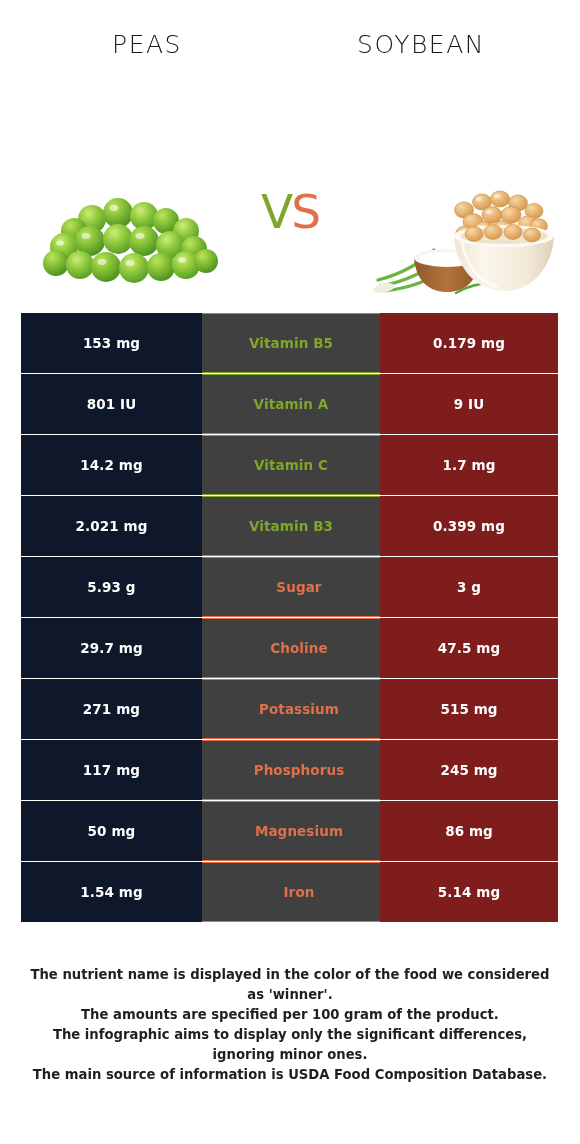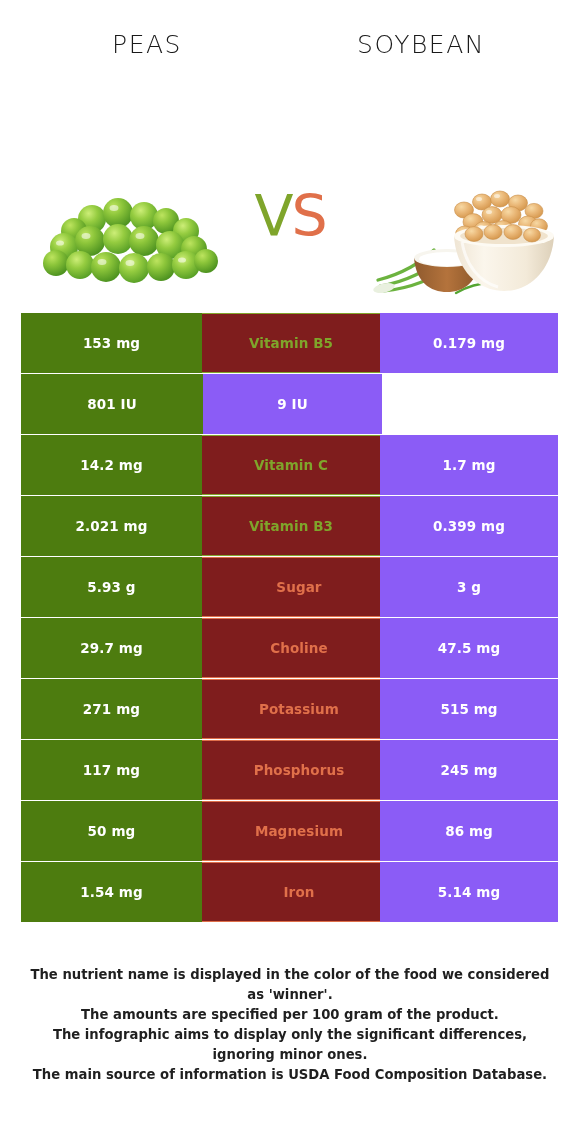--- a/index.html
+++ b/index.html
@@ -37,21 +37,21 @@
     position: relative;
     height: 215px;
   }
 
   .vs-wrap {
     position: absolute;
     left: 0; right: 0;
     top: 118px;
     text-align: center;
     font-family: "DejaVu Sans", sans-serif;
-    font-size: 57px;
+    font-size: 47px;
     font-weight: 400;
     letter-spacing: -2px;
     line-height: 1;
     z-index: 5;
   }
   .vs-v { color: #7FA52B; }
   .vs-s { color: #E0704A; }
 
   
   .peas-art {
@@ -89,40 +89,40 @@
     display: flex;
     align-items: center;
     justify-content: center;
     font-size: 13.5px;
     font-weight: bold;
     letter-spacing: 0.1px;
     font-family: "DejaVu Sans", sans-serif;
   }
   .cell-left {
     width: 182px;
-    background: #4d7c0f;
+    background: #0f172a;
     color: #ffffff;
   }
   .cell-mid {
     width: 179px;
-    background: #7f1d1d;
+    background: #404040;
     border-top: 1px solid #82A62C;
     border-bottom: 1px solid #82A62C;
     font-size: 13.5px;
   }
   .row.win-soy .cell-mid {
     border-top-color: #DF6F4A;
     border-bottom-color: #DF6F4A;
     padding-left: 16px;
   }
   .cell-mid.green { color: #7FA52B; }
   .cell-mid.orange { color: #E0704A; }
   .cell-right {
     width: 179px;
-    background: #8b5cf6;
+    background: #7f1d1d;
     color: #ffffff;
   }
 
   
   .footer {
     position: absolute;
     left: 0; right: 0;
     top: 965px;
     padding: 0 24px;
     text-align: center;
@@ -282,20 +282,21 @@
 </div>
 
 <div class="table">
     <div class="row win-peas">
       <div class="cell cell-left">153 mg</div>
       <div class="cell cell-mid green">Vitamin B5</div>
       <div class="cell cell-right">0.179 mg</div>
     </div>
     <div class="row win-peas">
       <div class="cell cell-left">801 IU</div>
+      <div class="cell cell-mid green">Vitamin A</div>
       <div class="cell cell-right">9 IU</div>
     </div>
     <div class="row win-peas">
       <div class="cell cell-left">14.2 mg</div>
       <div class="cell cell-mid green">Vitamin C</div>
       <div class="cell cell-right">1.7 mg</div>
     </div>
     <div class="row win-peas">
       <div class="cell cell-left">2.021 mg</div>
       <div class="cell cell-mid green">Vitamin B3</div>

